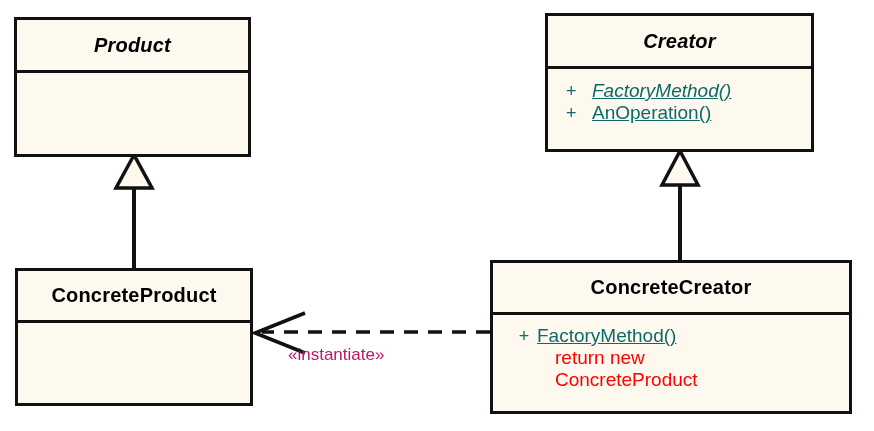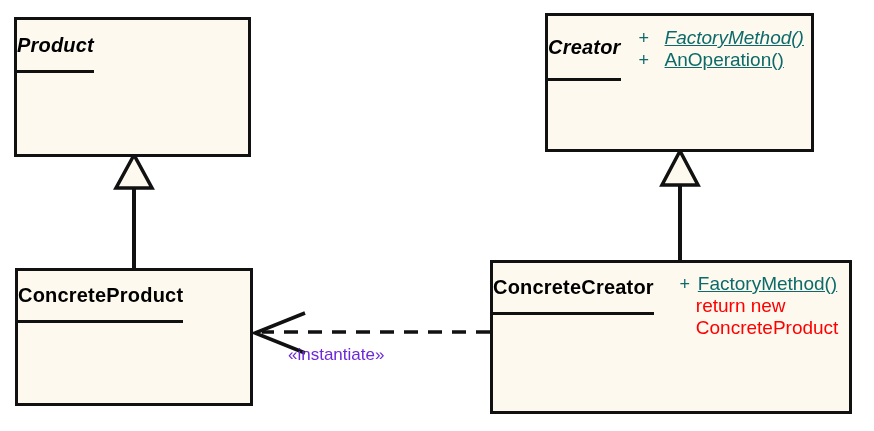--- a/index.html
+++ b/index.html
@@ -20,21 +20,21 @@
     left: 0; top: 0;
     width: 874px;
     height: 431px;
   }
   .uml-class {
     position: absolute;
     box-sizing: border-box;
     background: #fdf9ee;
     border: 3px solid #111111;
     display: flex;
-    flex-direction: row;
+    flex-direction: column;
     z-index: 2;
   }
   .uml-title-compartment {
     box-sizing: border-box;
     border-bottom: 3px solid #111111;
     display: flex;
     align-items: center;
     justify-content: center;
   }
   .uml-title {
@@ -70,42 +70,42 @@
     font-size: 19px;
     color: #0d6a6a;
     text-decoration: underline;
   }
   .member-name.abstract {
     font-style: italic;
   }
   .member-note {
     font-size: 19px;
     color: #ff0000;
-    padding-left: 42px;
+    padding-left: 62px;
   }
   
   #connectors {
     position: absolute;
     left: 0; top: 0;
     width: 874px;
     height: 431px;
     z-index: 1;
   }
   #labels {
     position: absolute;
     left: 0; top: 0;
     width: 874px;
     height: 431px;
     z-index: 3;
     pointer-events: none;
   }
   .edge-label {
     position: absolute;
     font-size: 17px;
-    color: #6d28d9;
+    color: #be185d;
     white-space: nowrap;
     pointer-events: auto;
   }
 </style>
 </head>
 <body>
 
 <div id="diagram-canvas">
 
   <svg id="connectors" viewBox="0 0 874 431" width="874" height="431">
@@ -127,21 +127,21 @@
   </svg>
 
   <div class="uml-class" style="left:14px; top:17px; width:237px; height:140px;">
     <div class="uml-title-compartment" style="height:53px;">
       <span class="uml-title abstract">Product</span>
     </div>
     <div class="uml-members-compartment"></div>
   </div>
 
   <div class="uml-class" style="left:545px; top:13px; width:269px; height:139px;">
-    <div class="uml-title-compartment" style="height:65px;">
+    <div class="uml-title-compartment" style="height:53px;">
       <span class="uml-title abstract">Creator</span>
     </div>
     <div class="uml-members-compartment" style="padding-top:11px;">
       <div class="member-row">
         <span class="member-visibility">+</span>
         <span class="member-name abstract">FactoryMethod()</span>
       </div>
       <div class="member-row">
         <span class="member-visibility">+</span>
         <span class="member-name">AnOperation()</span>

